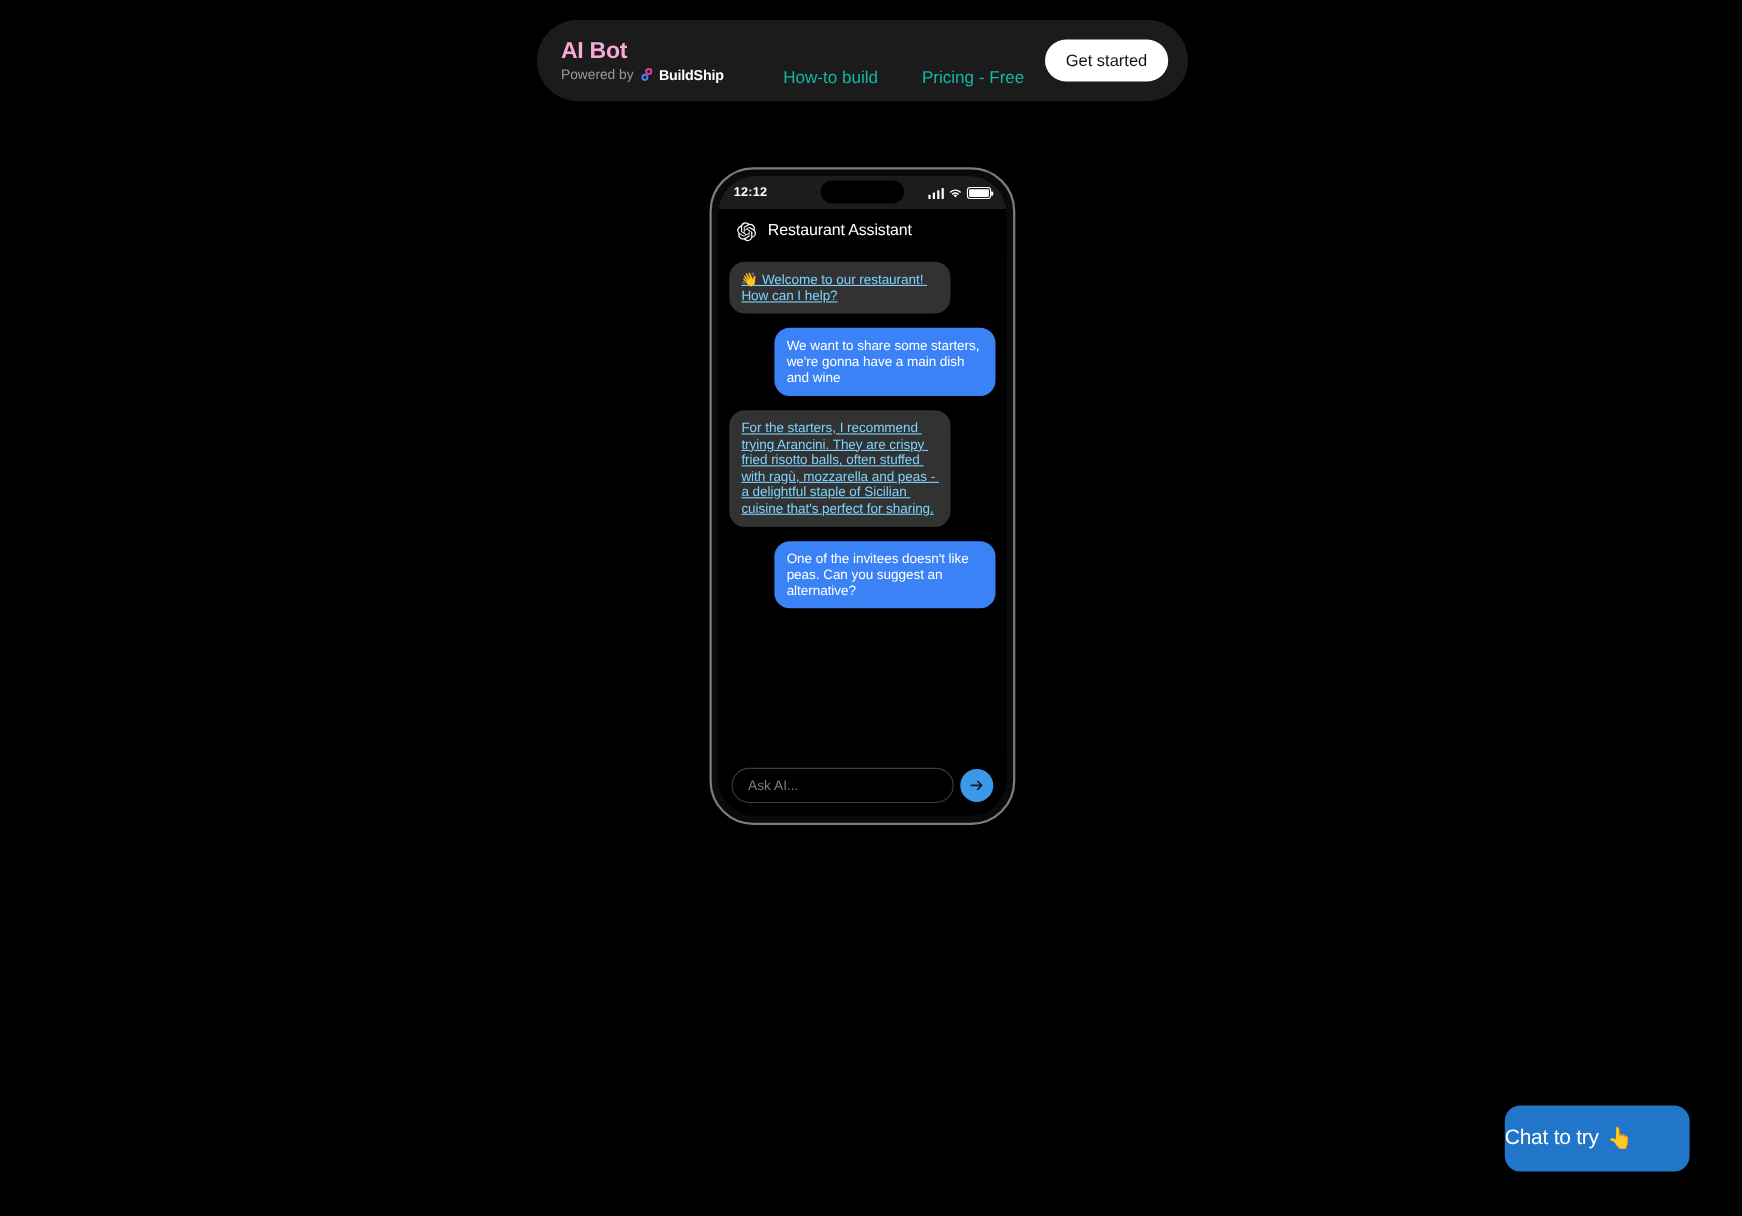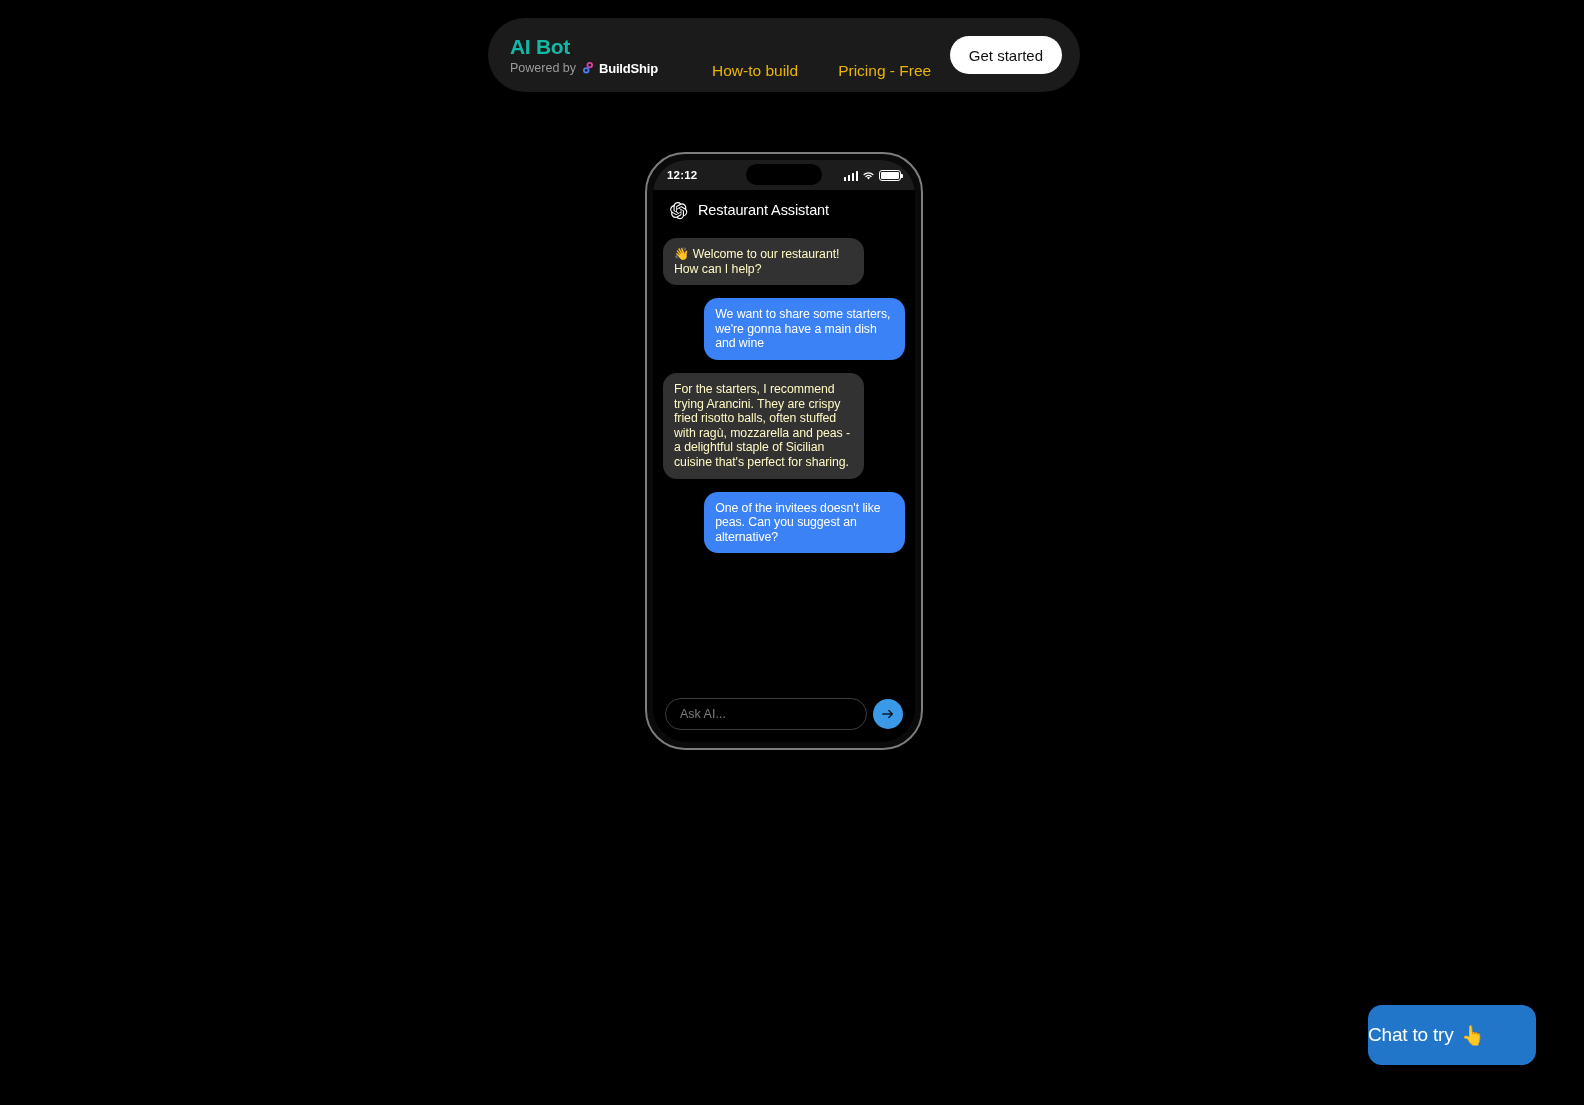--- a/index.html
+++ b/index.html
@@ -34,21 +34,21 @@
   }
 
   .brand {
     display: flex;
     flex-direction: column;
     justify-content: center;
     min-width: 160px;
   }
 
   .brand-title {
-    color: #14b8a6;
+    color: #f9a8d4;
     font-size: 21px;
     font-weight: bold;
     letter-spacing: -0.3px;
     line-height: 24px;
   }
 
   .brand-sub {
     display: flex;
     align-items: center;
     gap: 5px;
@@ -75,21 +75,21 @@
   }
 
   .nav-links {
     display: flex;
     align-items: center;
     gap: 40px;
     margin-left: 42px;
   }
 
   .nav-link {
-    color: #eab308;
+    color: #14b8a6;
     font-size: 15.5px;
     text-decoration: none;
     white-space: nowrap;
     cursor: pointer;
     margin-top: 32px;
   }
 
   .get-started {
     margin-left: auto;
     background: #ffffff;
@@ -229,21 +229,22 @@
     border-radius: 14px;
     font-size: 12.3px;
     line-height: 14.6px;
     letter-spacing: -0.05px;
     white-space: pre-wrap;
     word-wrap: break-word;
   }
 
   .bubble.bot {
     background: #333233;
-    color: #fef9c3;
+    color: #7dd3fc;
+    text-decoration: underline;
   }
 
   .bubble.user {
     background: #3b82f6;
     color: #ffffff;
   }
 
   
   .input-bar {
     flex: 0 0 56px;

